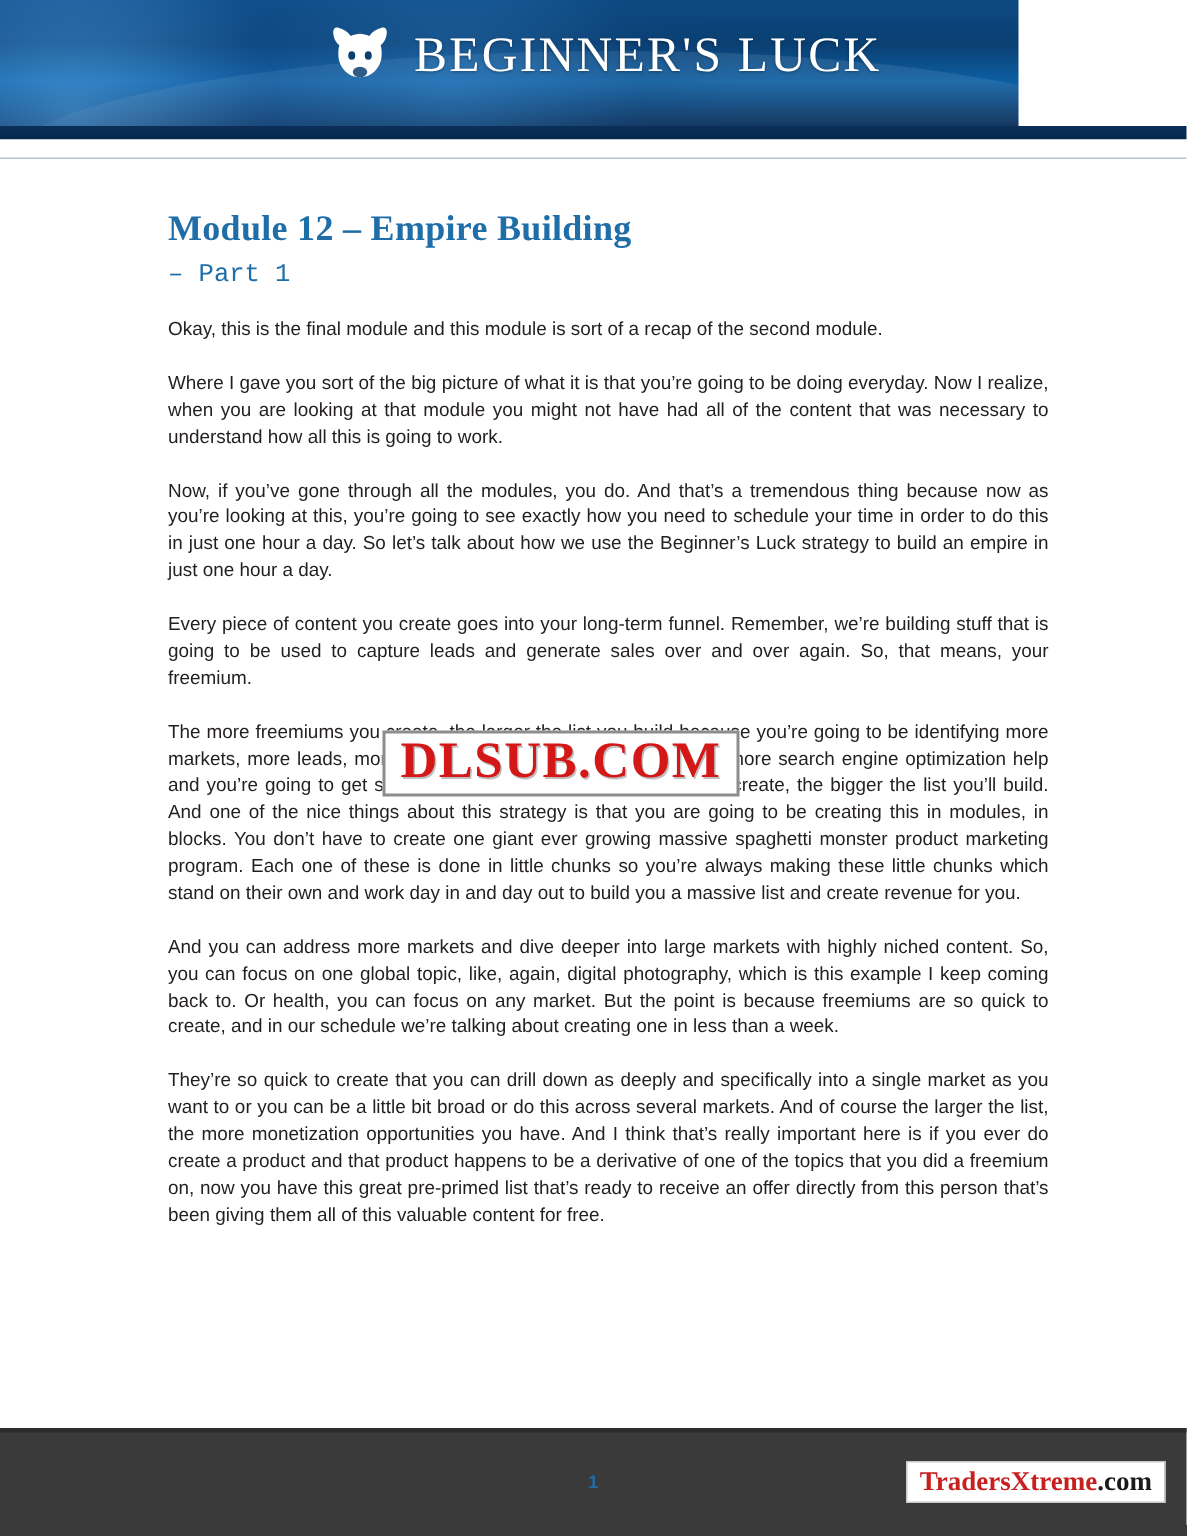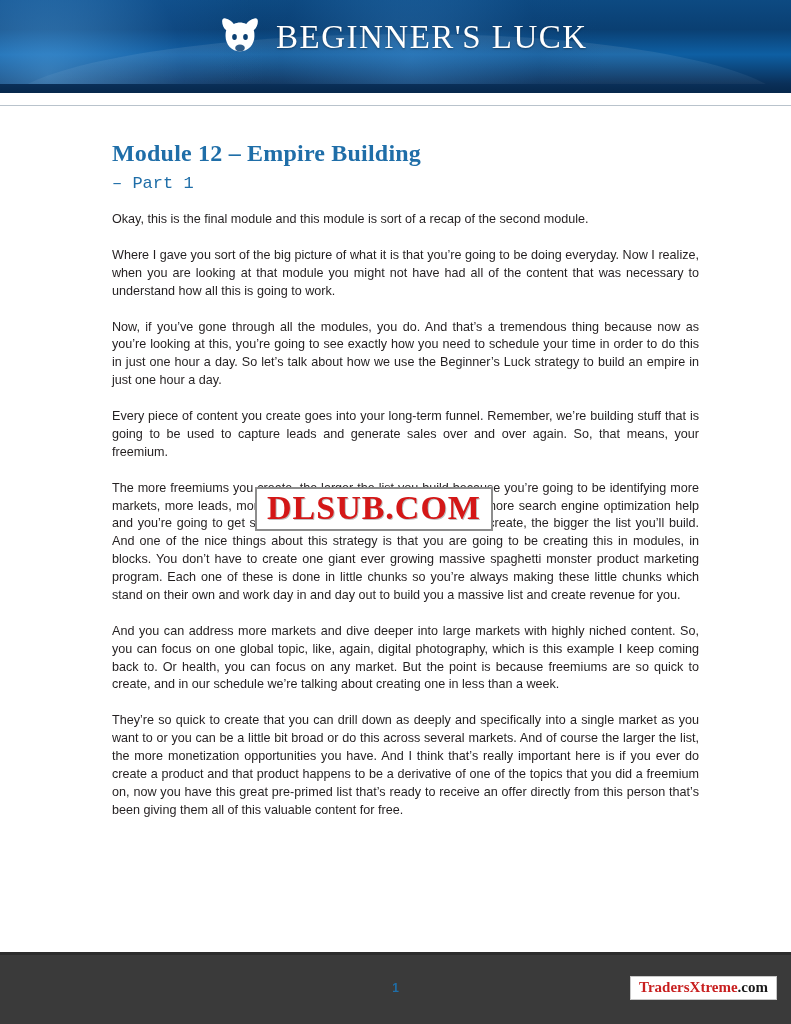--- a/index.html
+++ b/index.html
@@ -17,21 +17,21 @@
     position: relative;
     width: 791px;
     height: 1024px;
     background: #ffffff;
     box-sizing: border-box;
   }
 
   
   .header {
     position: relative;
-    width: 791px;
+    width: 679px;
     height: 84px;
     background: linear-gradient(180deg, #0d4a82 0%, #0a3f72 35%, #0e5fa3 65%, #0a2f58 100%);
     overflow: hidden;
   }
   .header::before {
     content: "";
     position: absolute;
     left: -120px;
     top: -90px;
     width: 420px;
@@ -192,21 +192,21 @@
   .footer-logo {
     position: absolute;
     right: 14px;
     top: 50%;
     transform: translateY(-50%);
     background: #ffffff;
     border: 1px solid #c8c8c8;
     padding: 2px 8px 3px 8px;
     white-space: nowrap;
     font-family: "Liberation Serif", serif;
-    font-size: 15px;
+    font-size: 18px;
     font-weight: bold;
     letter-spacing: 0px;
   }
   .footer-logo .red { color: #c81f1f; }
   .footer-logo .dark { color: #1a1a1a; }
 </style>
 </head>
 <body>
 
 <div class="page">

